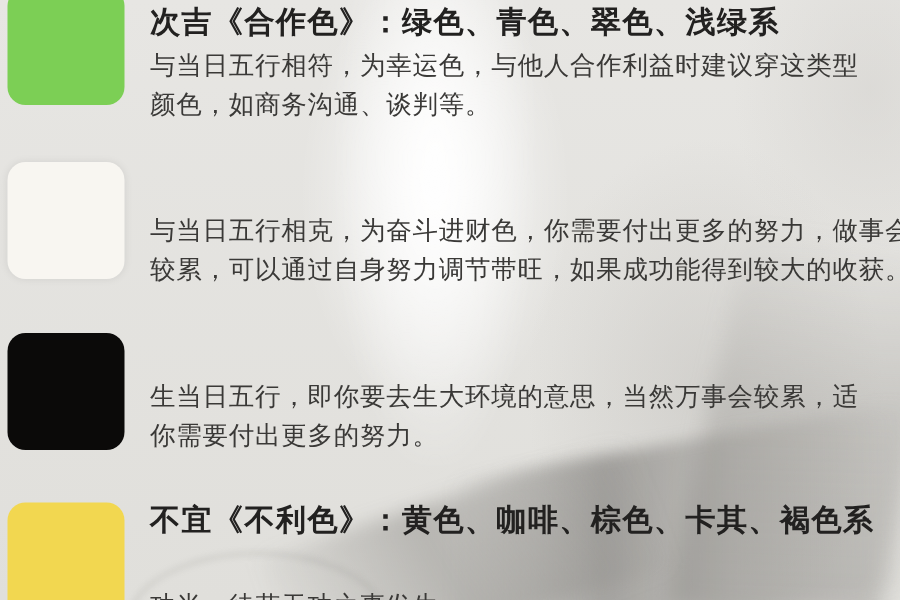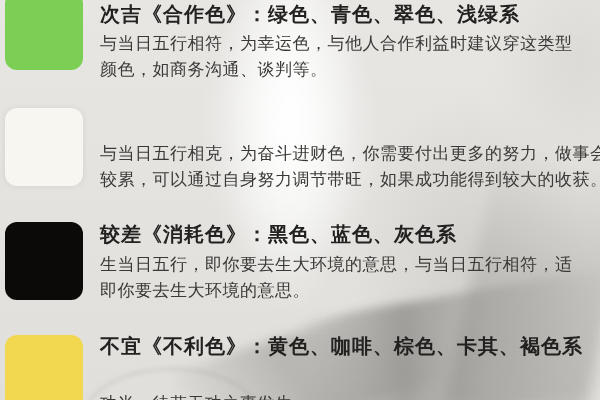--- a/index.html
+++ b/index.html
@@ -74,21 +74,20 @@
   <div class="swatch" style="top: -8px; background: rgb(124, 207, 85);"></div>
   <div class="title" style="top:1px;">次吉《合作色》：绿色、青色、翠色、浅绿系</div>
   <div class="bodyline" style="top:32px;">与当日五行相符，为幸运色，与他人合作利益时建议穿这类型</div>
   <div class="bodyline" style="top:58px;text-align:center;">颜色，如商务沟通、谈判等。</div>
 
   <div class="swatch swatch-soft" style="top: 108px; background: rgb(248, 246, 241);"></div>
   <div class="bodyline" style="top:142px;">与当日五行相克，为奋斗进财色，你需要付出更多的努力，做事会</div>
   <div class="bodyline" style="top:168px;">较累，可以通过自身努力调节带旺，如果成功能得到较大的收获。</div>
 
   <div class="swatch" style="top: 222px; background: rgb(11, 10, 9);"></div>
-  <div class="title" style="top:221px;">较差《消耗色》：黑色、蓝色、灰色系</div>
-  <div class="bodyline" style="top:253px;">生当日五行，即你要去生大环境的意思，与当日五行相符，适</div>
-  <div class="bodyline" style="top:279px;">即你要去生大环境的意思。</div>
+  <div class="bodyline" style="top:253px;">生当日五行，即你要去生大环境的意思，当然万事会较累，适</div>
+  <div class="bodyline" style="top:279px;">你需要付出更多的努力。</div>
 
   <div class="swatch" style="top: 335px; background: rgb(242, 215, 80);"></div>
   <div class="title" style="top:333px;">不宜《不利色》：黄色、咖啡、棕色、卡其、褐色系</div>
   <div class="bodyline" style="top:392px;">功半、徒劳无功之事发生。</div>
 
 </div>
 
 </body></html>

